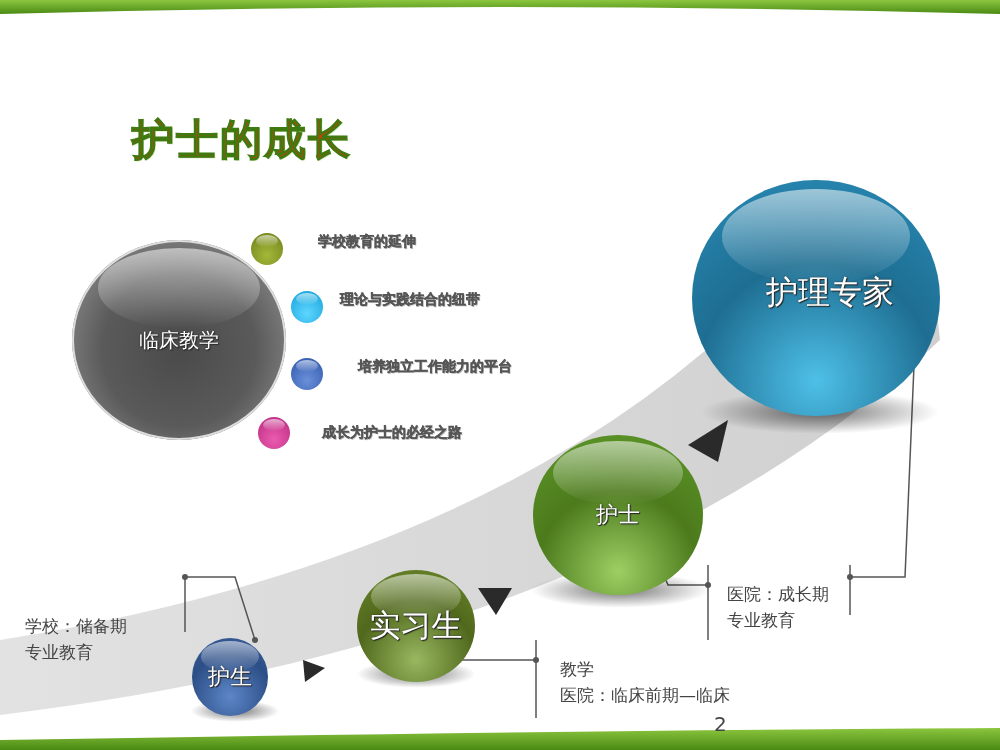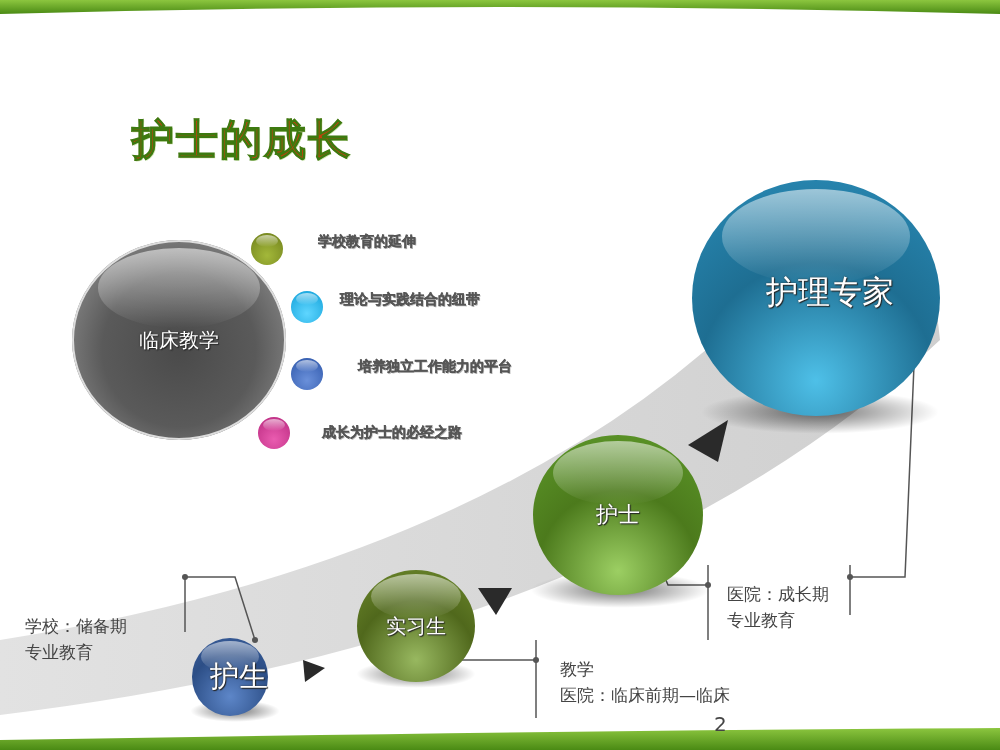--- a/index.html
+++ b/index.html
@@ -77,27 +77,27 @@
 <div class="bullet" style="left:291px;top:291px;background:radial-gradient(circle at 50% 70%,#5fd6ff,#0f9fd8);"></div>
 <div class="btext" style="left:340px;top:291px;">理论与实践结合的纽带</div>
 
 <div class="bullet" style="left:291px;top:358px;background:radial-gradient(circle at 50% 70%,#6a90da,#2c55a8);"></div>
 <div class="btext" style="left:358px;top:358px;">培养独立工作能力的平台</div>
 
 <div class="bullet" style="left:258px;top:417px;background:radial-gradient(circle at 50% 70%,#ea5cb0,#b8287e);"></div>
 <div class="btext" style="left:322px;top:424px;">成长为护士的必经之路</div>
 
 <div class="shadow" style="left:190px;top:700px;width:90px;height:22px;"></div>
-<div class="sphere" style="left:192px;top:638px;width:76px;height:78px;font-size:29px;
-     background:radial-gradient(circle at 50% 75%,#5d86c8,#2c4e86 60%,#3b5f9c);justify-content:flex-end;">
+<div class="sphere" style="left:192px;top:638px;width:76px;height:78px;font-size:22px;
+     background:radial-gradient(circle at 50% 75%,#5d86c8,#2c4e86 60%,#3b5f9c);">
   <span>护生</span>
 </div>
 
 <div class="shadow" style="left:356px;top:660px;width:120px;height:28px;"></div>
-<div class="sphere" style="left:357px;top:570px;width:118px;height:112px;font-size:20px;
+<div class="sphere" style="left:357px;top:570px;width:118px;height:112px;font-size:31px;
      background:radial-gradient(circle at 50% 80%,#98b860,#50681c 55%,#6e8a2c);">
   <span>实习生</span>
 </div>
 
 <div class="shadow" style="left:530px;top:572px;width:180px;height:36px;"></div>
 <div class="sphere" style="left:533px;top:435px;width:170px;height:160px;font-size:22px;
      background:radial-gradient(circle at 50% 85%,#9ccf63,#4c7a1c 50%,#5e9a2a);">
   <span>护士</span>
 </div>
 

